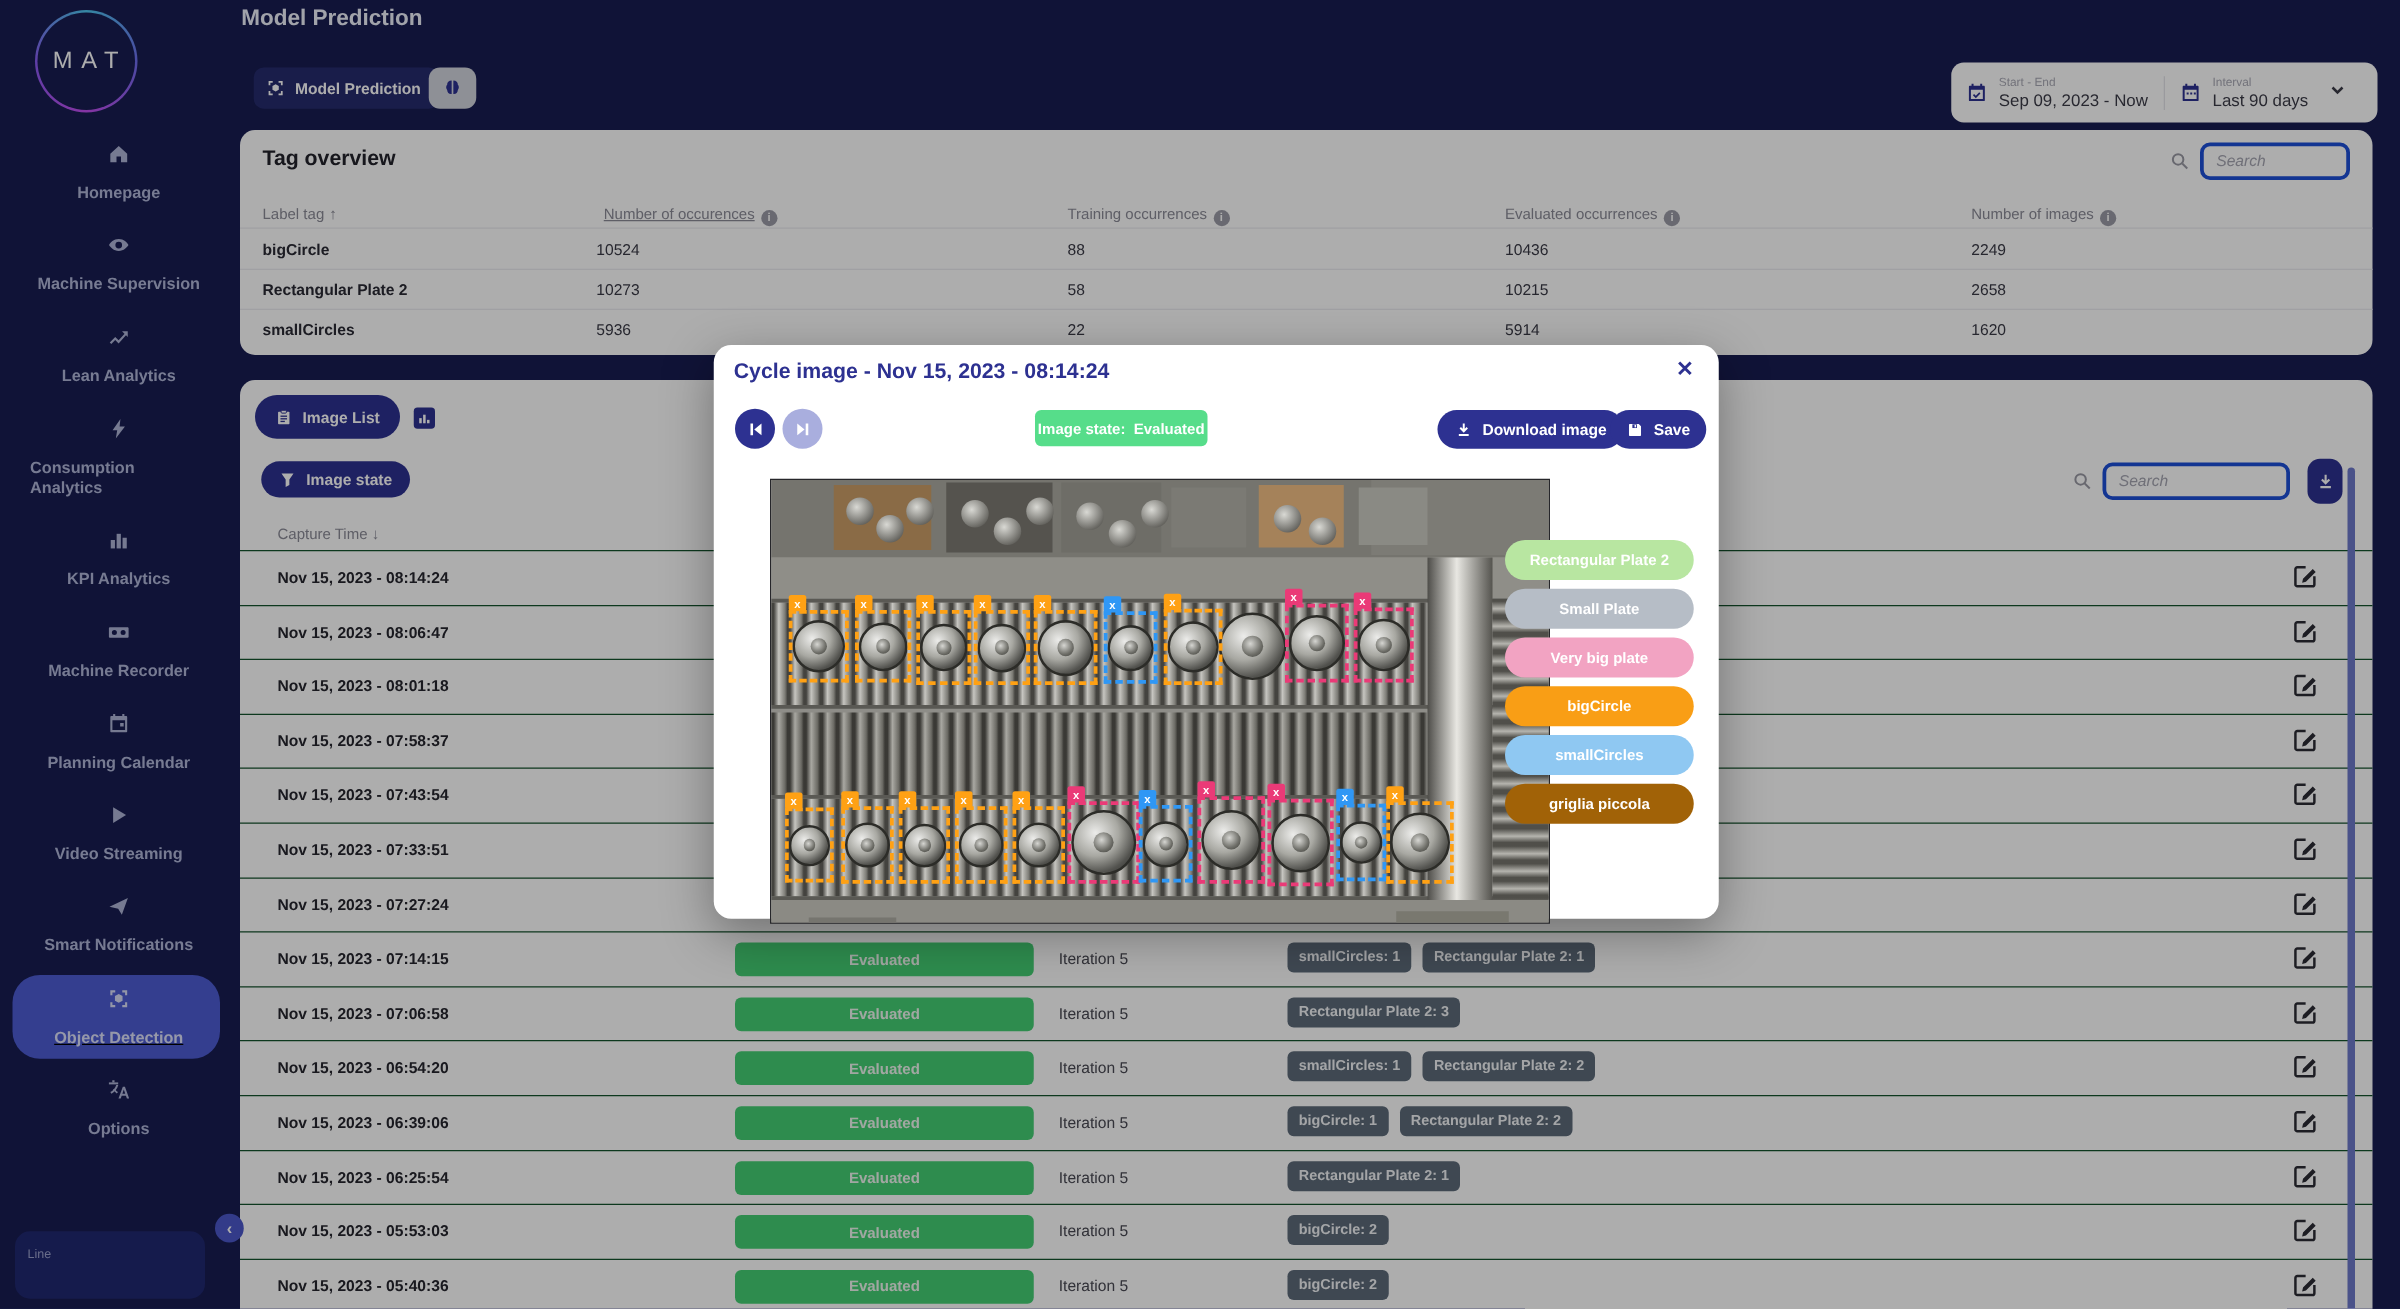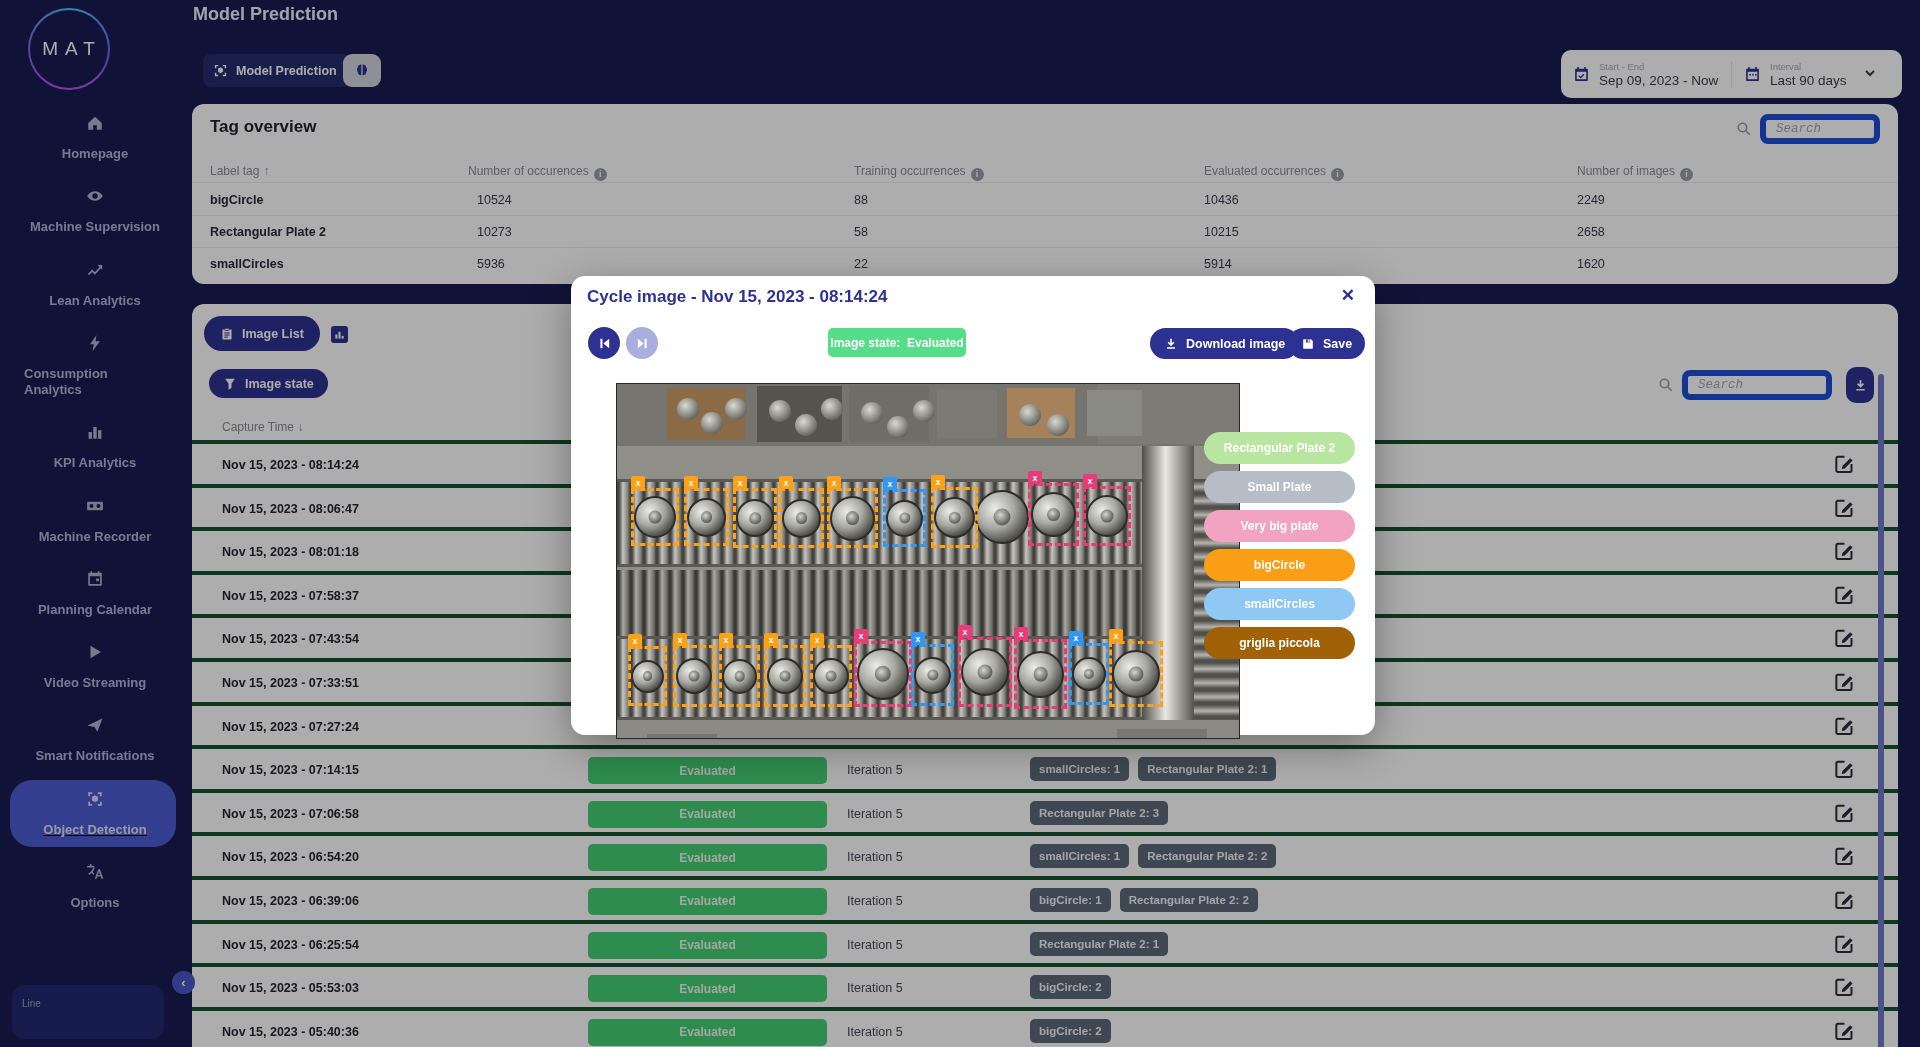--- a/index.html
+++ b/index.html
@@ -47,22 +47,22 @@
   .chev{margin-left:8px;}
   .chev svg{width:12px;height:12px;fill:none;stroke:#3c3c48;stroke-width:2;}
 
   
   .card{position:absolute;left:192px;width:1706px;background:#fff;border-radius:12px;}
   .card.tag{top:104px;height:180px;}
   .card.list{top:304px;height:760px;border-radius:12px 12px 0 0;}
   .card-title{position:absolute;left:18px;top:13px;margin:0;font-size:17px;font-weight:bold;color:#23232b;}
   .search-wrap{position:absolute;display:flex;align-items:center;gap:8px;}
   .search-wrap svg{width:16px;height:16px;fill:none;stroke:#9a9aa4;stroke-width:1.6;}
-  .search-input{width:120px;height:30px;border:6px solid #1d4ed8;border-radius:8px;padding:0 10px;
-    font-size:12.5px;font-style:italic;color:#55555f;outline:none;font-family:Liberation Mono, monospace;}
+  .search-input{width:120px;height:30px;border:3px solid #1d4ed8;border-radius:8px;padding:0 10px;
+    font-size:12.5px;font-style:italic;color:#55555f;outline:none;font-family:Liberation Sans, sans-serif;}
   .search-input::placeholder{color:#a5a5b1;}
   .thead span.h{font-size:12px;color:#8b8b97;}
   .cell{position:absolute;white-space:nowrap;}
   .info-i{display:inline-flex;width:13px;height:13px;border-radius:50%;background:#9b9ba7;color:#fff;
     font-size:9px;font-weight:bold;align-items:center;justify-content:center;margin-left:5px;vertical-align:-2px;}
   .hr{position:absolute;left:0;right:0;height:1px;background:#ececf1;}
   .t-label{font-weight:bold;font-size:12.5px;color:#2a2a34;}
   .t-num{font-size:12.5px;color:#3a3a46;}
 
   
@@ -70,21 +70,21 @@
     font-weight:bold;font-size:12.5px;display:flex;align-items:center;gap:8px;cursor:pointer;font-family:"Liberation Sans",sans-serif;}
   .pill-btn svg{width:14px;height:14px;}
   .mini-btn{position:absolute;left:139px;top:22px;width:17px;height:17px;border:none;border-radius:3px;
     background:#2d3191;display:flex;align-items:center;justify-content:center;cursor:pointer;padding:0;}
   .mini-btn svg{width:11px;height:11px;fill:#fff;}
   .dl-btn{position:absolute;left:1654px;top:63px;width:28px;height:36px;border:none;border-radius:10px;
     background:#2d3191;display:flex;align-items:center;justify-content:center;cursor:pointer;}
   .dl-btn svg{width:15px;height:15px;stroke:#fff;stroke-width:1.8;fill:none;}
   .cap-head{position:absolute;left:30px;top:116px;font-size:12px;color:#8b8b97;}
   .rows{position:absolute;left:0;right:0;top:136px;}
-  .crow{position:relative;height:43.6px;border-top:4px solid #14532d;}
+  .crow{position:relative;height:43.6px;border-top:1px solid #14532d;}
   .ctime{position:absolute;left:30px;top:14px;font-size:12.5px;font-weight:bold;color:#26262e;}
   .cstatus{position:absolute;left:396px;top:8px;width:239px;height:27px;border:none;border-radius:5px;
     background:#45cf74;color:#eef7ef;font-weight:bold;font-size:12px;cursor:pointer;font-family:"Liberation Sans",sans-serif;}
   .citer{position:absolute;left:655px;top:14px;font-size:12.5px;color:#4a4a54;}
   .ctags{position:absolute;left:838px;top:8px;display:flex;gap:9px;border-radius:12px;}
   .ctag{background:#5d6b7a;color:#f2f4f6;font-weight:bold;font-size:11.5px;border-radius:5px;
     padding:6px 9px;white-space:nowrap;}
   .cedit{position:absolute;right:42px;top:9px;width:24px;height:24px;border:none;background:transparent;cursor:pointer;padding:0;}
   .cedit svg{width:21px;height:21px;}
   .vscroll{position:absolute;right:14px;top:70px;bottom:0;width:6px;border-radius:3px;background:#6e79ca;}
@@ -281,21 +281,21 @@
     <h2 class="card-title">Tag overview</h2>
     <div class="search-wrap" style="right:18px;top:10px;">
       <svg viewBox="0 0 16 16">
           <circle cx="6.5" cy="6.5" r="4.2"></circle>
           <path d="M9.8 9.8l4 4"></path>
         </svg>
       <input class="search-input" placeholder="Search" style="">
     </div>
     <div class="thead" id="tag-thead">
         <span class="cell h" style="left: 18px; top: 60px;"><span>Label tag</span><span style="margin-left: 4px;">↑</span></span>
-        <span class="cell h" style="left: 276px; top: 60px;"><span>Number of occurences</span><span class="info-i">i</span></span>
+        <span class="cell h" style="left: 291px; top: 60px; text-decoration: underline;"><span>Number of occurences</span><span class="info-i">i</span></span>
         <span class="cell h" style="left: 662px; top: 60px;"><span>Training occurrences</span><span class="info-i">i</span></span>
         <span class="cell h" style="left: 1012px; top: 60px;"><span>Evaluated occurrences</span><span class="info-i">i</span></span>
         <span class="cell h" style="left: 1385px; top: 60px;"><span>Number of images</span><span class="info-i">i</span></span>
       </div>
     <div class="hr" style="top:78px;"></div>
     <div id="tag-rows">
         <span class="cell t-label" style="left: 18px; top: 89px;">bigCircle</span>
         <span class="cell t-num" style="left: 285px; top: 89px;">10524</span>
         <span class="cell t-num" style="left: 662px; top: 89px;">88</span>
         <span class="cell t-num" style="left: 1012px; top: 89px;">10436</span>

